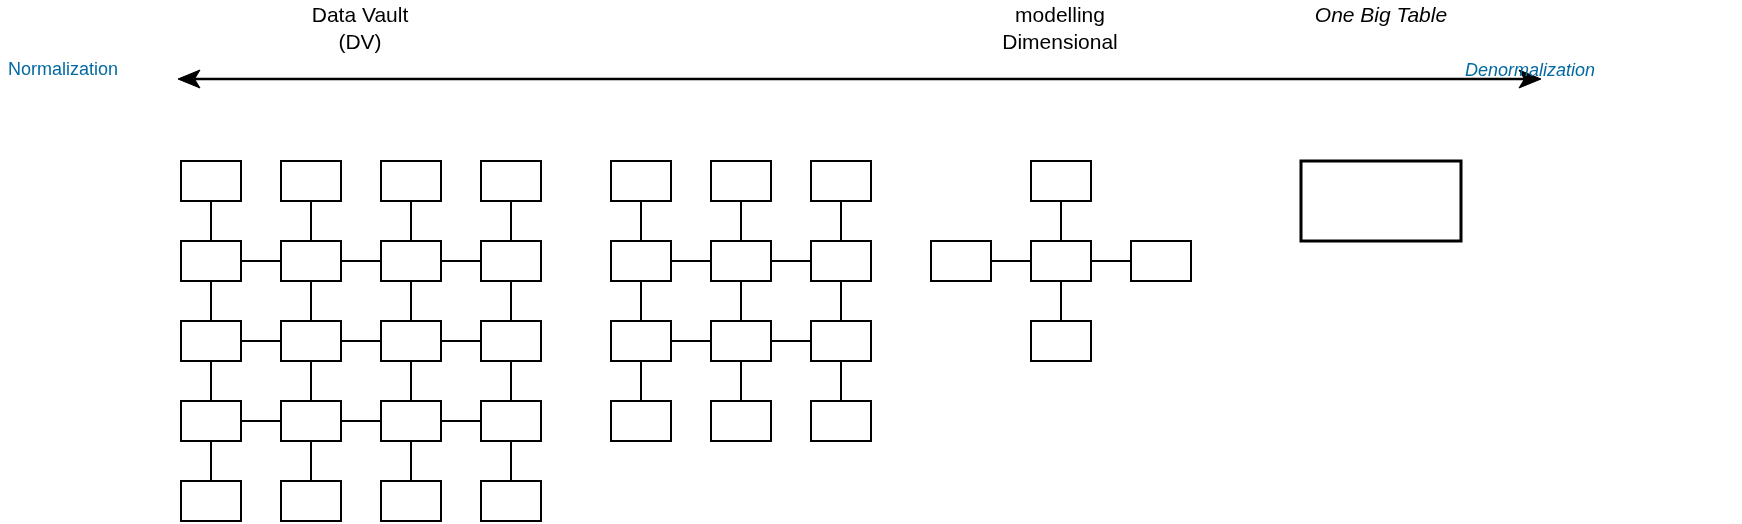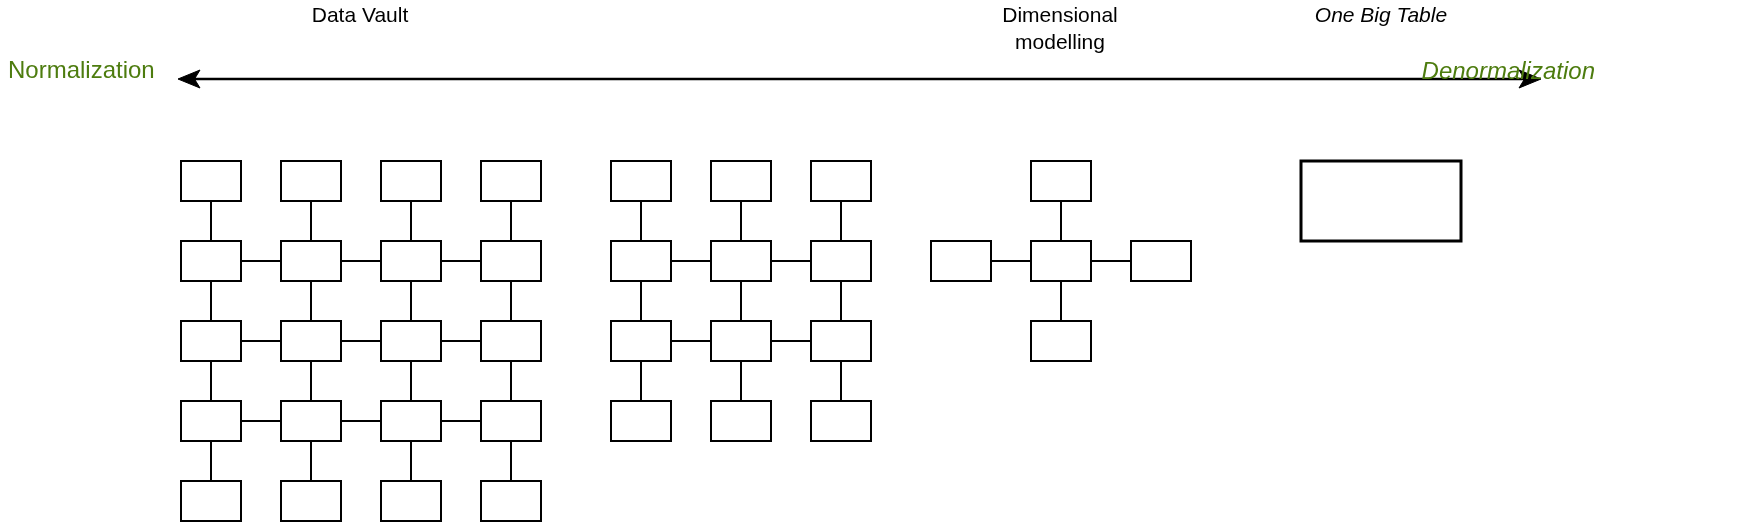--- a/index.html
+++ b/index.html
@@ -21,23 +21,23 @@
     top: 1px;
     width: 220px;
     text-align: center;
     font-size: 21px;
     line-height: 27px;
     color: #000000;
     white-space: nowrap;
   }
   .axis-label {
     position: absolute;
-    font-size: 24px;
+    font-size: 18px;
     line-height: 27px;
-    color: #4d7c0f;
+    color: #0369a1;
     white-space: nowrap;
   }
   .axis-label.left  { left: 8px;  top: 56px; }
   .axis-label.right { right: 9px; top: 57px; font-style: italic; }
   svg.shapes {
     position: absolute;
     left: 0;
     top: 0;
   }
 </style>
@@ -127,26 +127,27 @@
       <rect x="1131" y="241" width="60" height="40" fill="#ffffff" stroke="#000000" stroke-width="2"></rect>
       <rect x="1031" y="321" width="60" height="40" fill="#ffffff" stroke="#000000" stroke-width="2"></rect>
       <rect x="1301" y="161" width="160" height="80" fill="#ffffff" stroke="#000000" stroke-width="3"></rect>
       <line x1="192.5" y1="79" x2="1526.5" y2="79" stroke="#000000" stroke-width="2.5"></line>
       <polygon points="178,79 200,70 194.5,79 200,88" fill="#000000" stroke="#000000" stroke-width="1"></polygon>
       <polygon points="1541,79 1519,70 1524.5,79 1519,88" fill="#000000" stroke="#000000" stroke-width="1"></polygon>
     </svg>
 
   <div class="method-label" style="left:250px;">
     <div>Data Vault</div>
+    <div>(DV)</div>
   </div>
 
 
   <div class="method-label" style="left:950px;">
+    <div>modelling</div>
     <div>Dimensional</div>
-    <div>modelling</div>
   </div>
 
   <div class="method-label" style="left:1271px;font-style:italic;">
     <div>One Big Table</div>
   </div>
 
   <div class="axis-label left">Normalization</div>
 
   <div class="axis-label right">Denormalization</div>
 

